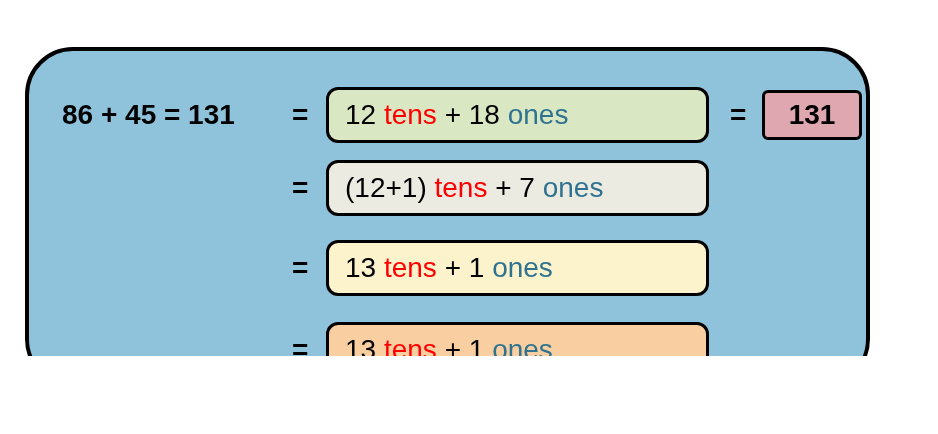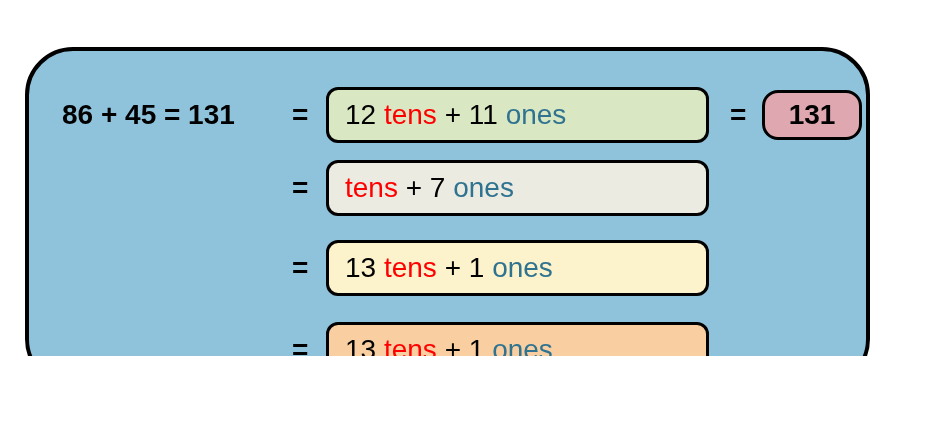--- a/index.html
+++ b/index.html
@@ -70,21 +70,21 @@
   .box3 { top: 189px; background: var(--box3-bg); }
   .box4 { top: 271px; background: var(--box4-bg); }
   .result-box {
     position: absolute;
     left: 733px;
     top: 39px;
     width: 100px;
     height: 50px;
     background: var(--result-bg);
     border: 3px solid var(--border-color);
-    border-radius: 16px;
+    border-radius: 6px;
     display: flex;
     align-items: center;
     justify-content: center;
     font-size: 28px;
     font-weight: 700;
     color: var(--number-color);
   }
   .num  { color: var(--number-color); }
   .tens { color: var(--tens-color); }
   .ones { color: var(--ones-color); }
@@ -92,30 +92,30 @@
 </head>
 <body>
 
 <div class="canvas">
   <div class="panel">
 
     <div class="txt lhs">86 + 45 = 131</div>
 
     <div class="txt eq-r1a">=</div>
     <div class="box box1">
-      <span class="num">12 </span><span class="tens">tens</span><span class="num"> + 11 </span><span class="ones">ones</span>
+      <span class="num">12 </span><span class="tens">tens</span><span class="num"> + 18 </span><span class="ones">ones</span>
     </div>
     <div class="txt eq-r1b">=</div>
     <div class="result-box">
       <span>131</span>
     </div>
 
     <div class="txt eq-r2">=</div>
     <div class="box box2">
-      <span class="tens">tens</span><span class="num"> + 7 </span><span class="ones">ones</span>
+      <span class="num">(12+1) </span><span class="tens">tens</span><span class="num"> + 7 </span><span class="ones">ones</span>
     </div>
 
     <div class="txt eq-r3">=</div>
     <div class="box box3">
       <span class="num">13 </span><span class="tens">tens</span><span class="num"> + 1 </span><span class="ones">ones</span>
     </div>
 
     <div class="txt eq-r4">=</div>
     <div class="box box4">
       <span class="num">13 </span><span class="tens">tens</span><span class="num"> + 1 </span><span class="ones">ones</span>

